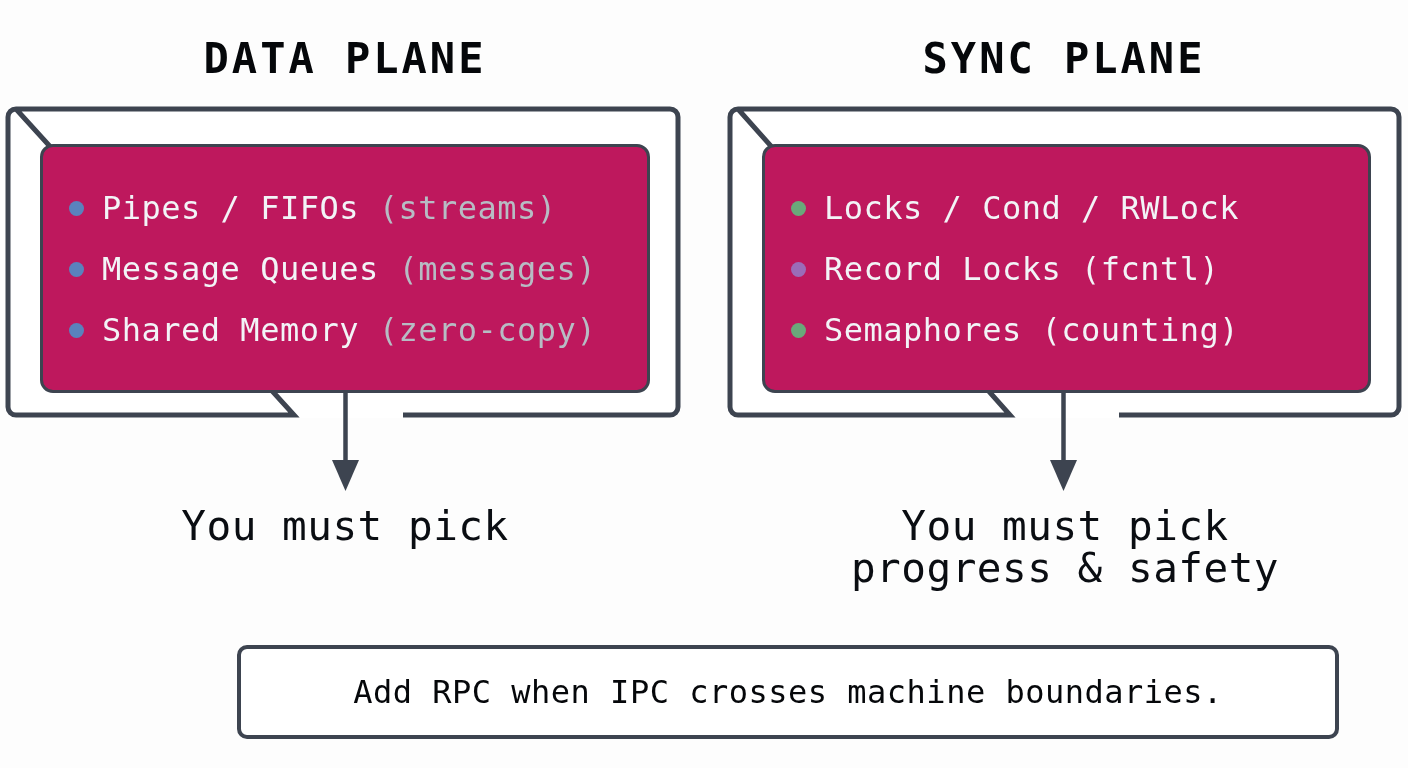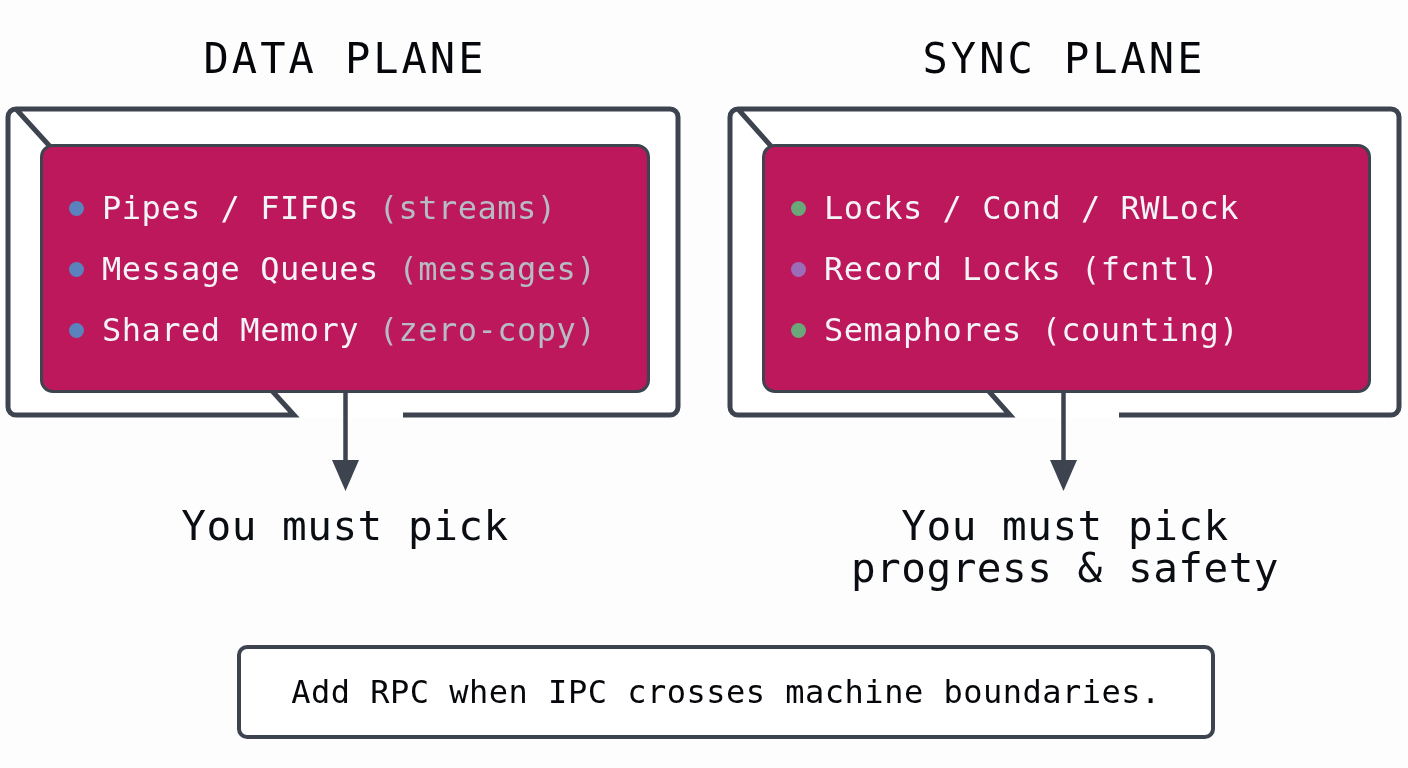--- a/index.html
+++ b/index.html
@@ -24,21 +24,21 @@
 
   
   .plane-title {
     position: absolute;
     top: 28px;
     height: 62px;
     line-height: 62px;
     text-align: center;
     font-family: "DejaVu Sans Mono", "Liberation Mono", monospace;
     font-size: 42px;
-    font-weight: 400;
+    font-weight: 700;
     letter-spacing: 3px;
     color: #05070a;
     white-space: nowrap;
   }
   #title-left  { left: 0px;   width: 690px; }
   #title-right { left: 720px; width: 688px; }
 
   
   .plane-panel {
     position: absolute;
@@ -122,21 +122,21 @@
   }
   #caption-left  { left: 45px;  width: 600px; }
   #caption-right { left: 765px; width: 600px; }
   .caption-line { display: block; }
 
   
   #banner {
     position: absolute;
     left: 237px;
     top: 645px;
-    width: 978px;
+    width: 1102px;
     height: 94px;
     background: #ffffff;
     border: 4px solid #3d4450;
     border-radius: 10px;
     box-sizing: border-box;
     display: flex;
     align-items: center;
     justify-content: center;
   }
   #banner-text {

